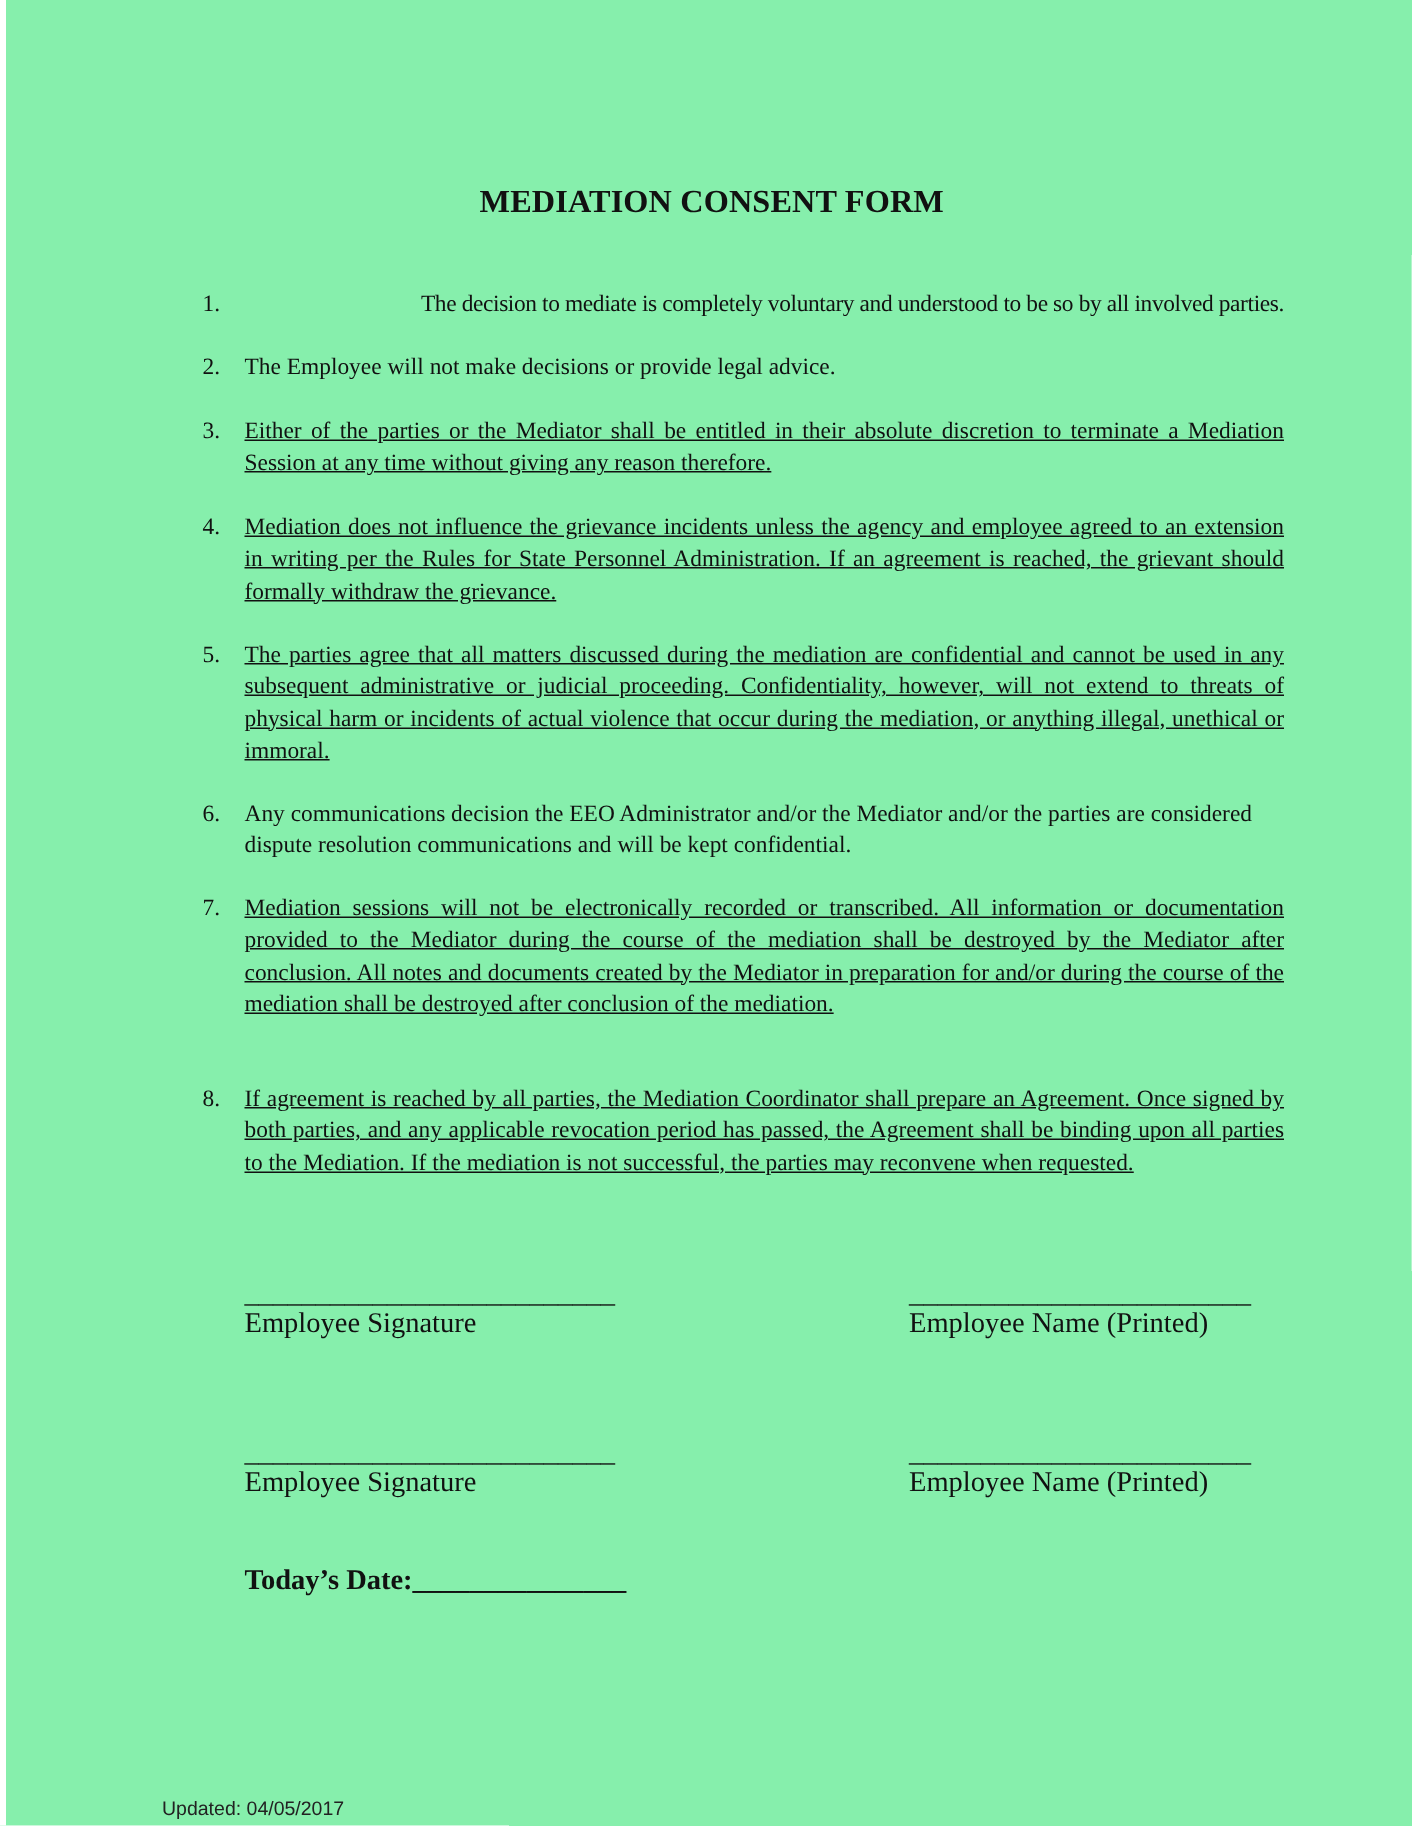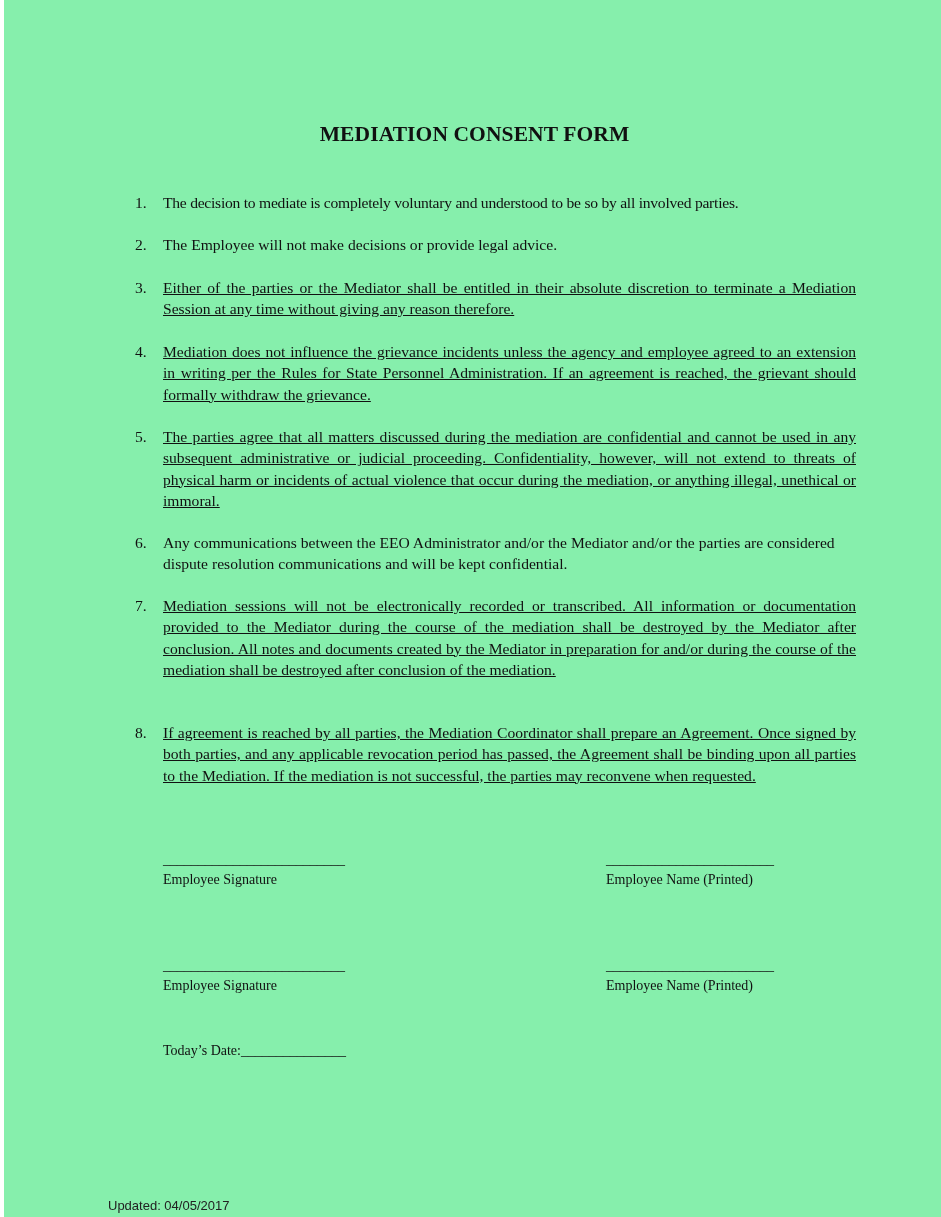--- a/index.html
+++ b/index.html
@@ -9,33 +9,33 @@
       position: absolute; left: 0; width: 941px; top: 122px; text-align: center;
       font-family: "Liberation Serif", serif; font-weight: bold; font-size: 21.5px; letter-spacing: 0.1px;
     }
     .item {
       position: absolute; left: 131px; width: 721px;
       font-family: "Liberation Serif", serif; font-size: 15.6px; line-height: 21.3px;
     }
     .item .num { position: absolute; left: 0; top: 0; width: 28px; }
     .item .text { margin-left: 28px; display: block; }
     .item .text.justify { text-align: justify; text-align-last: left; text-decoration: underline; }
-    .serif { font-family: "Liberation Serif", serif; font-size: 14px; }
+    .serif { font-family: "Liberation Serif", serif; font-size: 19px; }
     .abs { position: absolute; white-space: nowrap; }
     .footer { position: absolute; left: 104px; top: 1198px; font-family: "Liberation Sans", sans-serif; font-size: 13px; color: #222; }
   </style>
 </head>
 <body>
 
 <div class="page">
   <div class="title">MEDIATION CONSENT FORM</div>
 
   <div class="item" style="top:192px;">
     <span class="num">1.</span>
-    <span class="text" style="white-space:nowrap;letter-spacing:-0.25px;">The decision to mediate is completely voluntary and understood to be so by all involved parties.</span>
+    <span class="text" style="white-space:nowrap;letter-spacing:-0.25px;text-align:right;">The decision to mediate is completely voluntary and understood to be so by all involved parties.</span>
   </div>
 
   <div class="item" style="top:234px;">
     <span class="num">2.</span>
     <span class="text">The Employee will not make decisions or provide legal advice.</span>
   </div>
 
   <div class="item" style="top:277px;">
     <span class="num">3.</span>
     <span class="text justify">Either of the parties or the Mediator shall be entitled in their absolute discretion to terminate a Mediation Session at any time without giving any reason therefore.</span>
@@ -46,21 +46,21 @@
     <span class="text justify">Mediation does not influence the grievance incidents unless the agency and employee agreed to an extension in writing per the Rules for State Personnel Administration. If an agreement is reached, the grievant should formally withdraw the grievance.</span>
   </div>
 
   <div class="item" style="top:426px;">
     <span class="num">5.</span>
     <span class="text justify">The parties agree that all matters discussed during the mediation are confidential and cannot be used in any subsequent administrative or judicial proceeding. Confidentiality, however, will not extend to threats of physical harm or incidents of actual violence that occur during the mediation, or anything illegal, unethical or immoral.</span>
   </div>
 
   <div class="item" style="top:532px;">
     <span class="num">6.</span>
-    <span class="text" style="width:690px;">Any communications between the EEO Administrator and/or the Mediator and/or the parties are considered dispute resolution communications and will be kept confidential.</span>
+    <span class="text" style="width:690px;">Any communications decision the EEO Administrator and/or the Mediator and/or the parties are considered dispute resolution communications and will be kept confidential.</span>
   </div>
 
   <div class="item" style="top:595px;">
     <span class="num">7.</span>
     <span class="text justify">Mediation sessions will not be electronically recorded or transcribed. All information or documentation provided to the Mediator during the course of the mediation shall be destroyed by the Mediator after conclusion. All notes and documents created by the Mediator in preparation for and/or during the course of the mediation shall be destroyed after conclusion of the mediation.</span>
   </div>
 
   <div class="item" style="top:722px;">
     <span class="num">8.</span>
     <span class="text justify">If agreement is reached by all parties, the Mediation Coordinator shall prepare an Agreement. Once signed by both parties, and any applicable revocation period has passed, the Agreement shall be binding upon all parties to the Mediation. If the mediation is not successful, the parties may reconvene when requested.</span>
@@ -69,18 +69,18 @@
   <div class="abs serif" style="left:159px;top:852px;">__________________________</div>
   <div class="abs serif" style="left:159px;top:872px;">Employee Signature</div>
   <div class="abs serif" style="left:602px;top:852px;">________________________</div>
   <div class="abs serif" style="left:602px;top:872px;">Employee Name (Printed)</div>
 
   <div class="abs serif" style="left:159px;top:958px;">__________________________</div>
   <div class="abs serif" style="left:159px;top:978px;">Employee Signature</div>
   <div class="abs serif" style="left:602px;top:958px;">________________________</div>
   <div class="abs serif" style="left:602px;top:978px;">Employee Name (Printed)</div>
 
-  <div class="abs serif" style="left:159px;top:1043px;">
+  <div class="abs serif" style="left:159px;top:1043px;font-weight:bold;">
     <span>Today’s Date:</span><span>_______________</span>
   </div>
 
   <div class="footer">Updated: 04/05/2017</div>
 </div>
 
 </body></html>

